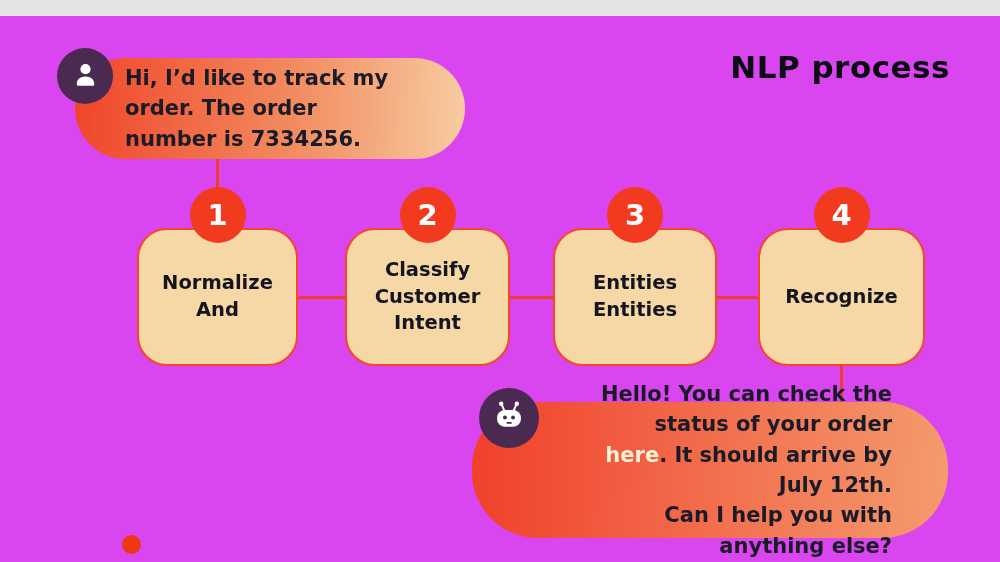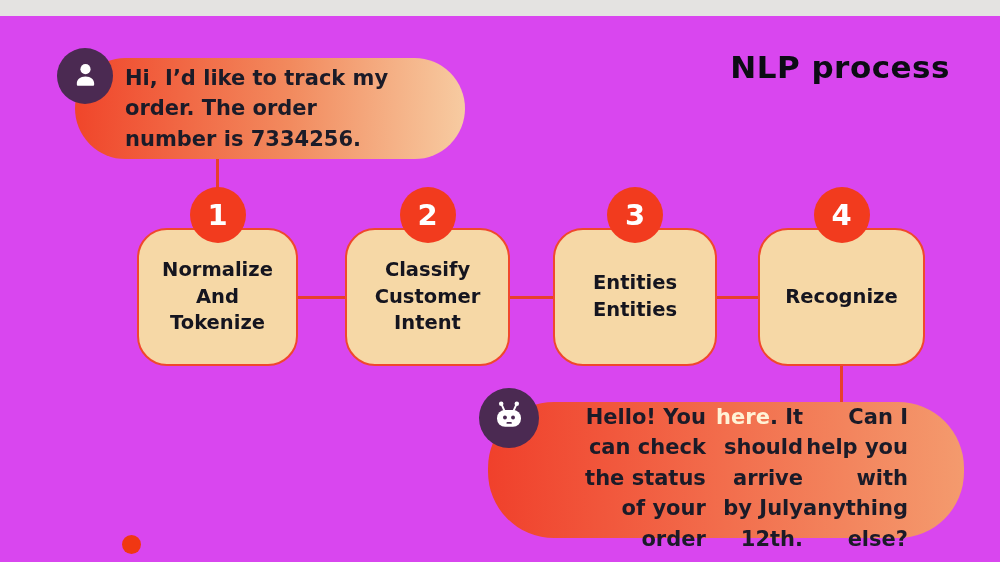--- a/index.html
+++ b/index.html
@@ -15,23 +15,23 @@
     font-size:31px; font-weight:600; color:#0c0c14; letter-spacing:0.5px;
   }
   
   .bubble { position:absolute; z-index:2; }
   .bubble.user {
     left:75px; top:42px; width:390px; height:101px; border-radius:52px;
     background:linear-gradient(92deg,#f0452a 0%,#f28a5e 55%,#f7cca2 100%);
     display:flex; align-items:center; padding-left:50px; padding-right:28px;
   }
   .bubble.bot {
-    left:488px; top:386px; width:476px; height:136px; border-radius:66px;
+    left:472px; top:386px; width:476px; height:136px; border-radius:66px;
     background:linear-gradient(92deg,#f0402b 0%,#f49b6e 100%);
-    display:flex; flex-direction:row; justify-content:center;
+    display:flex; flex-direction:column; justify-content:center;
     padding-right:56px; padding-left:90px; text-align:right;
   }
   .msg { font-size:21px; font-weight:600; line-height:1.45; color:#1b1b28; }
   .msg-gap { height:16px; }
   .bubble a.chat-link {
     color:#fff3d6; text-underline-offset:3px;
     cursor:pointer; font-weight:600;
   }
   
   .avatar {
@@ -95,21 +95,20 @@
     </span>
   </div>
 
   <div class="step-box" style="left:137px; width:161px;">
     <div class="badge">
       <span>1</span>
     </div>
     <div class="step-label">
       <div>Normalize</div>
       <div>And</div>
-      <div>Tokenize</div>
     </div>
   </div>
 
   <div class="step-box" style="left:345px; width:165px;">
     <div class="badge">
       <span>2</span>
     </div>
     <div class="step-label">
       <div>Classify</div>
       <div>Customer</div>

